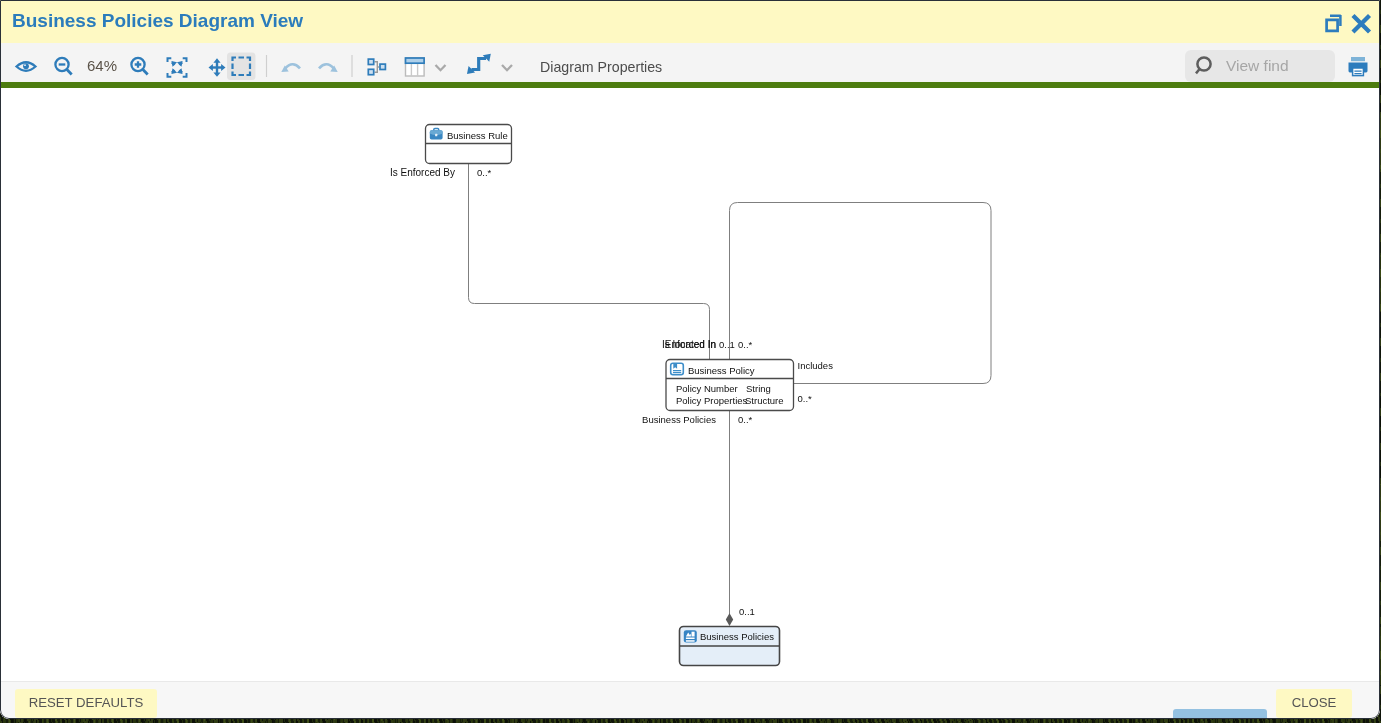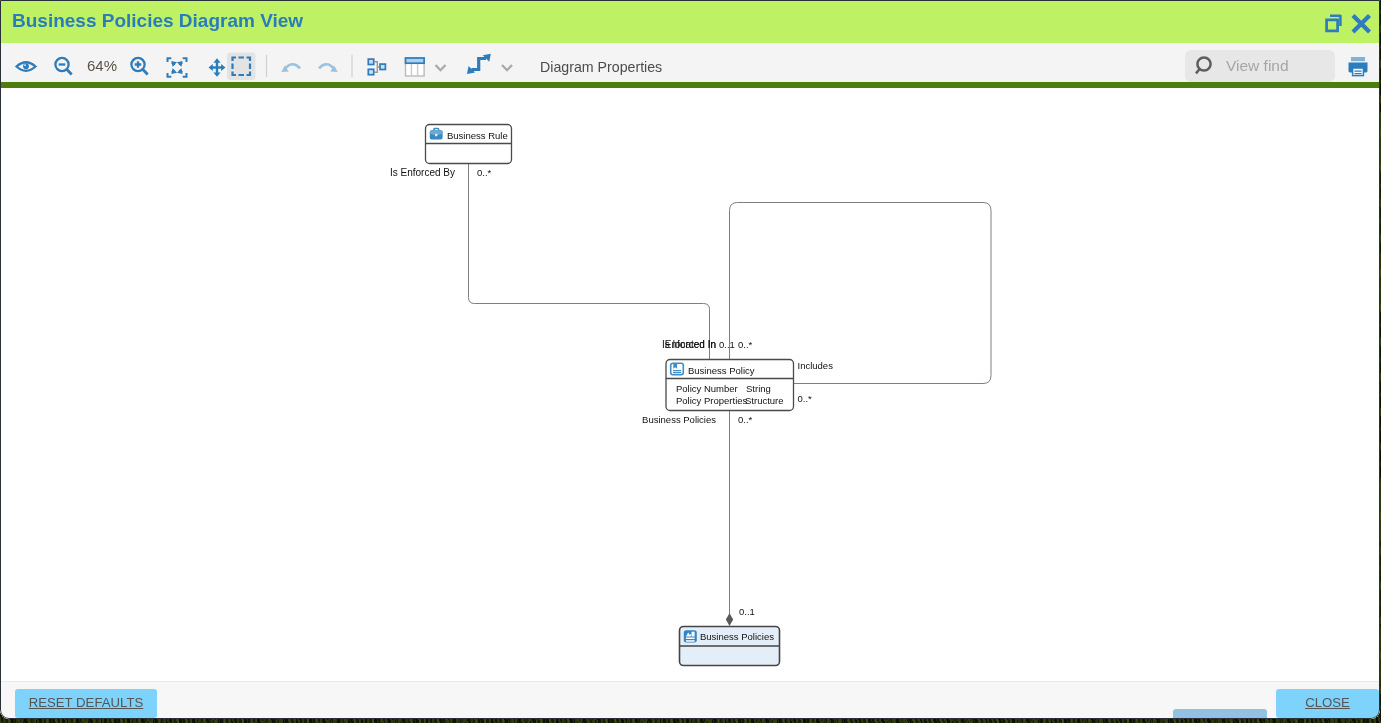--- a/index.html
+++ b/index.html
@@ -5,28 +5,28 @@
   html,body{margin:0;padding:0;}
   body{width:1381px;height:723px;overflow:hidden;position:relative;
        font-family:"Liberation Sans",sans-serif;
        background:
          repeating-linear-gradient(75deg,rgba(80,100,28,.45) 0 2px,rgba(0,0,0,0) 2px 5px,rgba(60,80,22,.4) 5px 6px,rgba(0,0,0,0) 6px 9px),
          repeating-linear-gradient(88deg,#10150a 0 3px,#28330e 3px 5px,#161d0b 5px 8px,#2f3a14 8px 10px,#0c1006 10px 13px);}
   .modal{position:absolute;left:0;top:0;width:1380px;height:719px;
          background:#fff;border-radius:0 0 9px 9px;overflow:hidden;}
   .frame{position:absolute;left:0;top:0;width:1378px;height:717px;
          border:1px solid #2a3038;border-radius:0 0 9px 9px;pointer-events:none;z-index:60;}
-  .titlebar{position:absolute;left:0;top:0;width:100%;height:43px;background:#bef264;}
+  .titlebar{position:absolute;left:0;top:0;width:100%;height:43px;background:#fef9c3;}
   .title{position:absolute;left:12px;top:10px;font-size:19px;font-weight:bold;color:#2b7cbc;}
   .toolbar{position:absolute;left:0;top:43px;width:100%;height:45px;background:#f4f4f4;border-bottom:6px solid #4d7c0f;box-sizing:border-box;}
   .canvas{position:absolute;left:0;top:88px;width:100%;height:593px;background:#ffffff;}
   .bottombar{position:absolute;left:0;top:681px;width:100%;height:38px;background:#f7f7f7;border-top:1px solid #e9e9e9;box-sizing:border-box;}
   .btn{position:absolute;top:7px;height:29px;border-radius:3px;font-size:13.2px;
        display:flex;align-items:center;justify-content:center;box-sizing:border-box;padding-bottom:2px;}
-  .btn-gray{background:#7dd3fc;color:#555;text-decoration:underline;}
+  .btn-gray{background:#fef9c3;color:#555;}
   .btn-save{background:#94c1e1;color:#fff;}
   .dsvg{position:absolute;}
 </style>
 </head>
 <body>
 <div class="modal">
   <div class="titlebar">
     <div class="title">Business Policies Diagram View</div>
     <svg class="dsvg" style="left:1322px;top:12px;" width="50" height="22" viewBox="0 0 50 22">
       <g fill="none" stroke="#2d7cbd" stroke-width="2.7">
@@ -203,16 +203,16 @@
         <rect x="685.9" y="637.5" width="8.7" height="1.5" fill="#fff"></rect>
         <rect x="685.9" y="640.2" width="8.7" height="1.5" fill="#fff"></rect>
       </g>
       <text x="700" y="640" font-size="9.5" fill="#111">Business Policies</text>
     </g>
   </svg>
 
   <div class="bottombar">
     <div class="btn btn-gray" style="left:15px;width:142px;">RESET DEFAULTS</div>
     <div class="btn btn-save" style="left:1173px;width:94px;margin-top:20px;">SAVE</div>
-    <div class="btn btn-gray" style="left:1276px;width:103px;text-align:right;">CLOSE</div>
+    <div class="btn btn-gray" style="left:1276px;width:76px;text-align:right;">CLOSE</div>
   </div>
   <div class="frame"></div>
 </div>
 
 </body></html>

